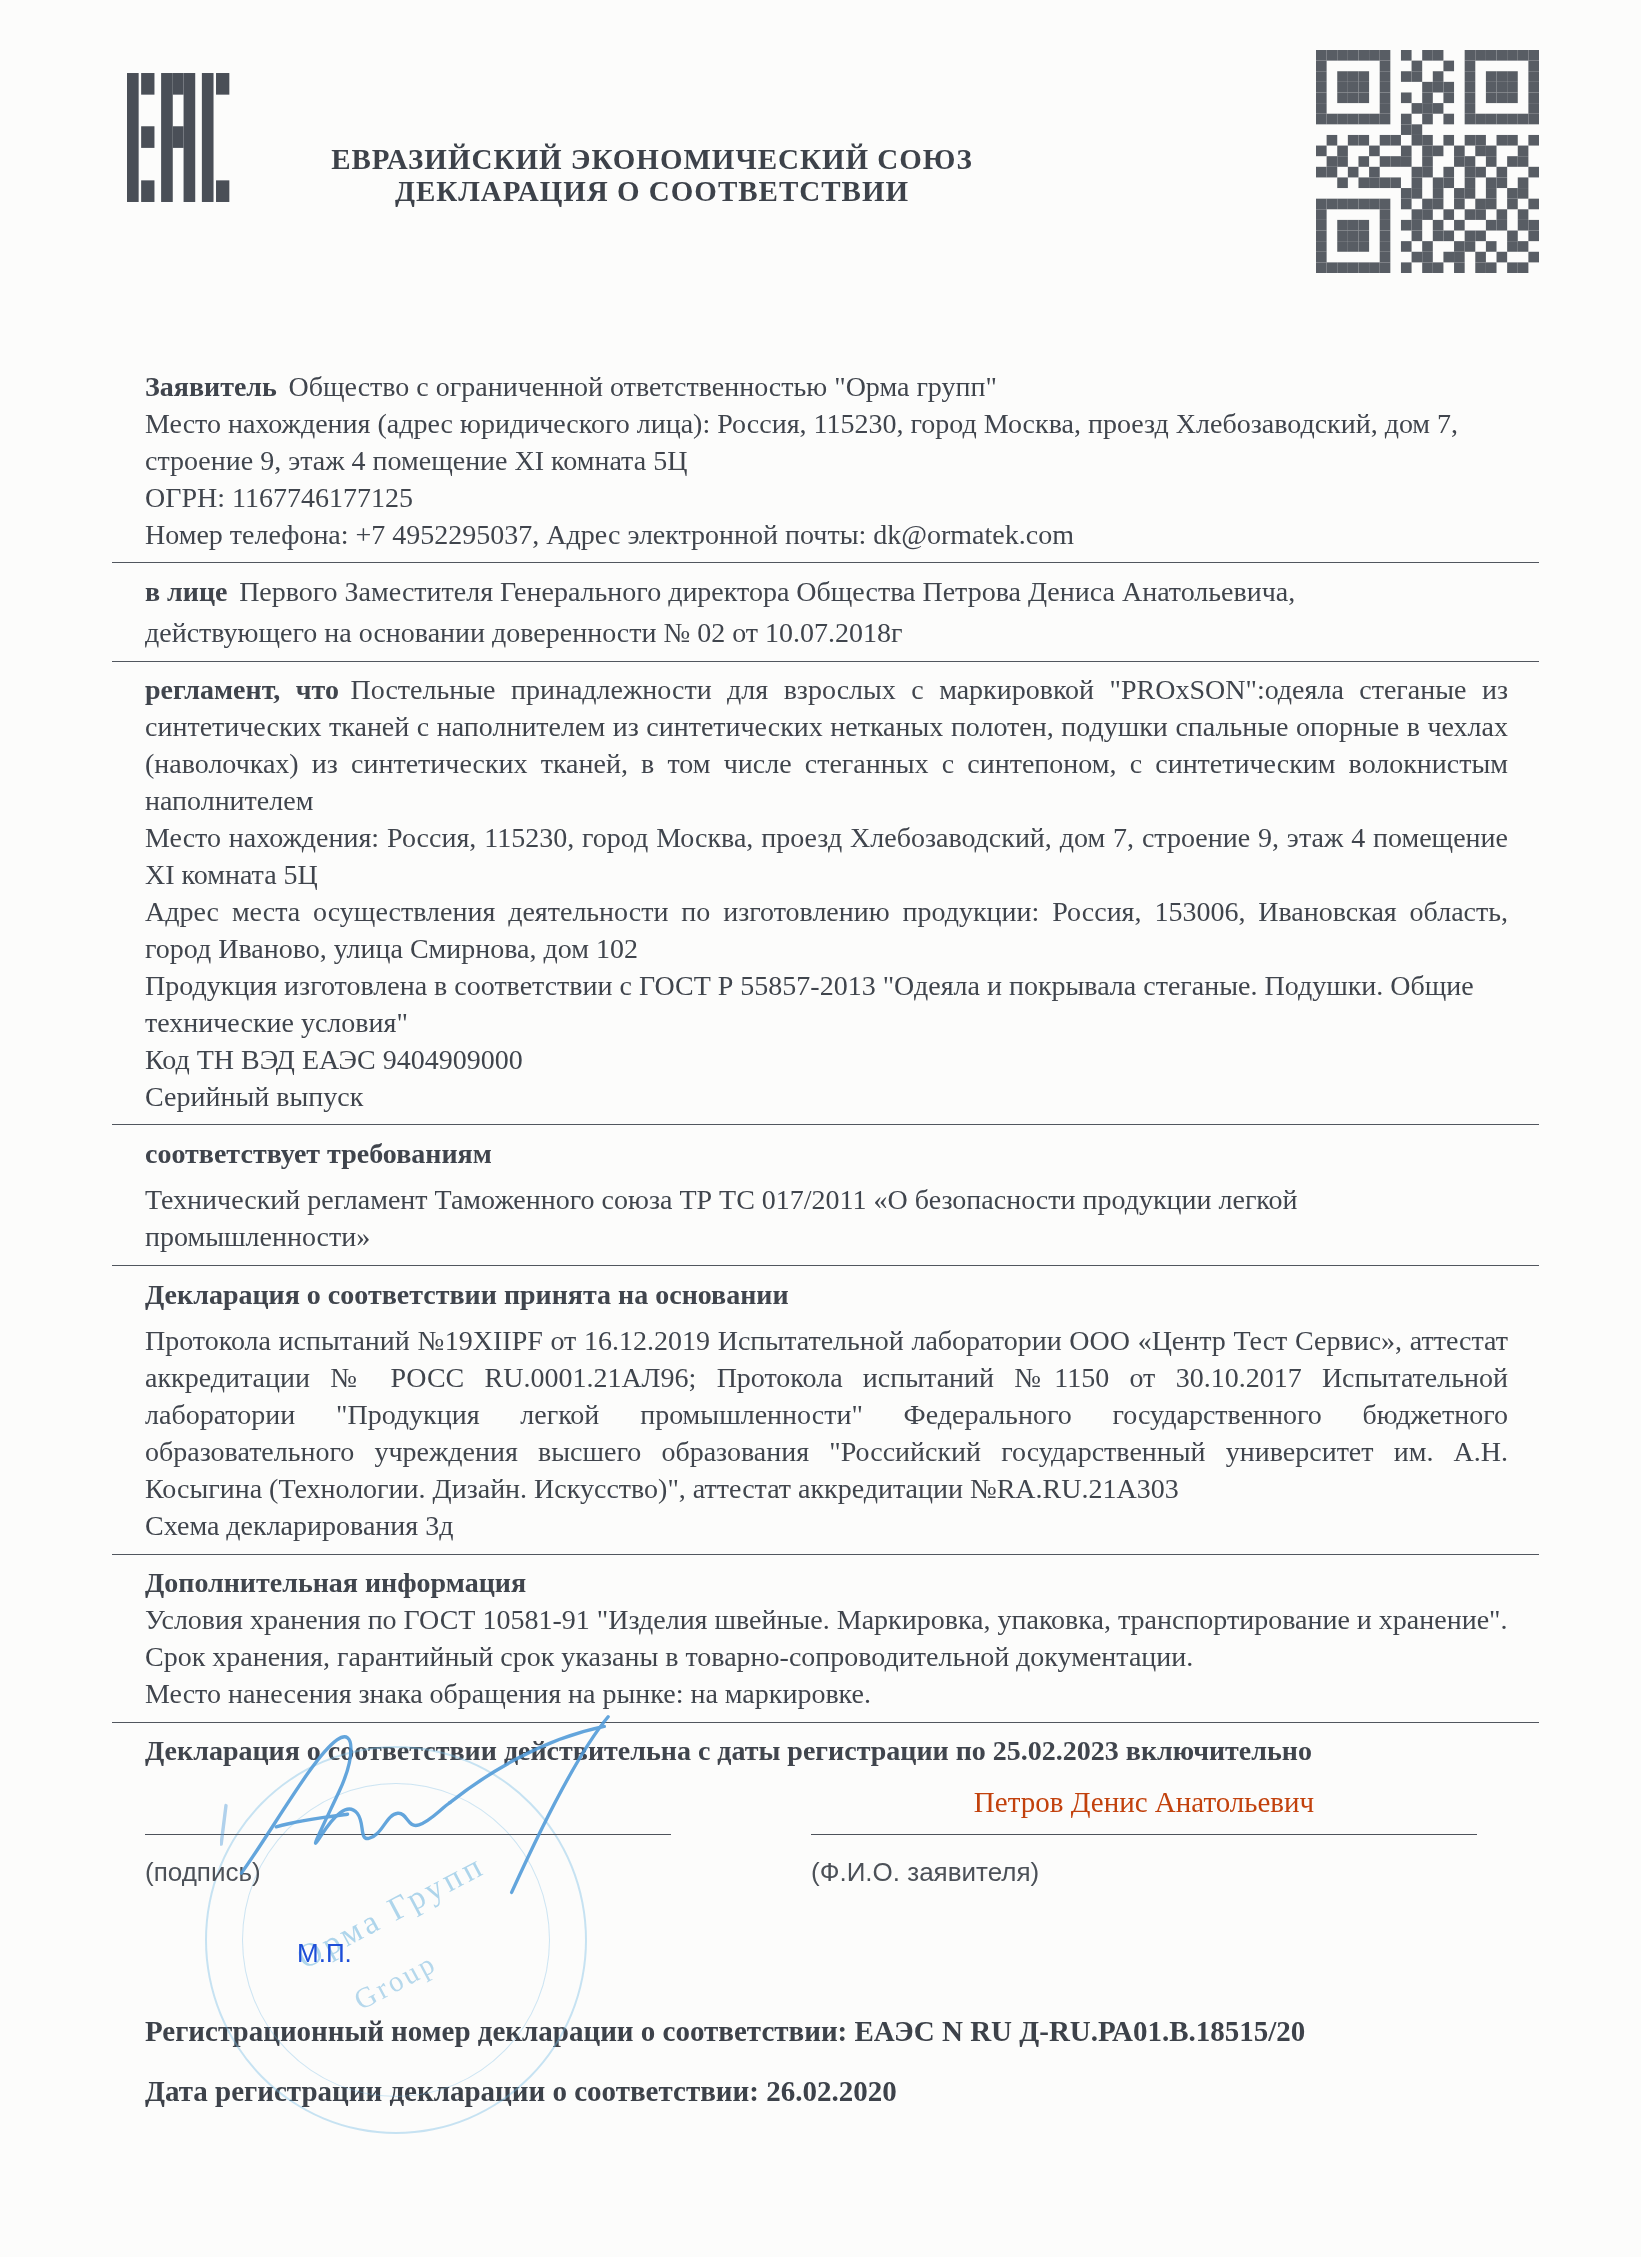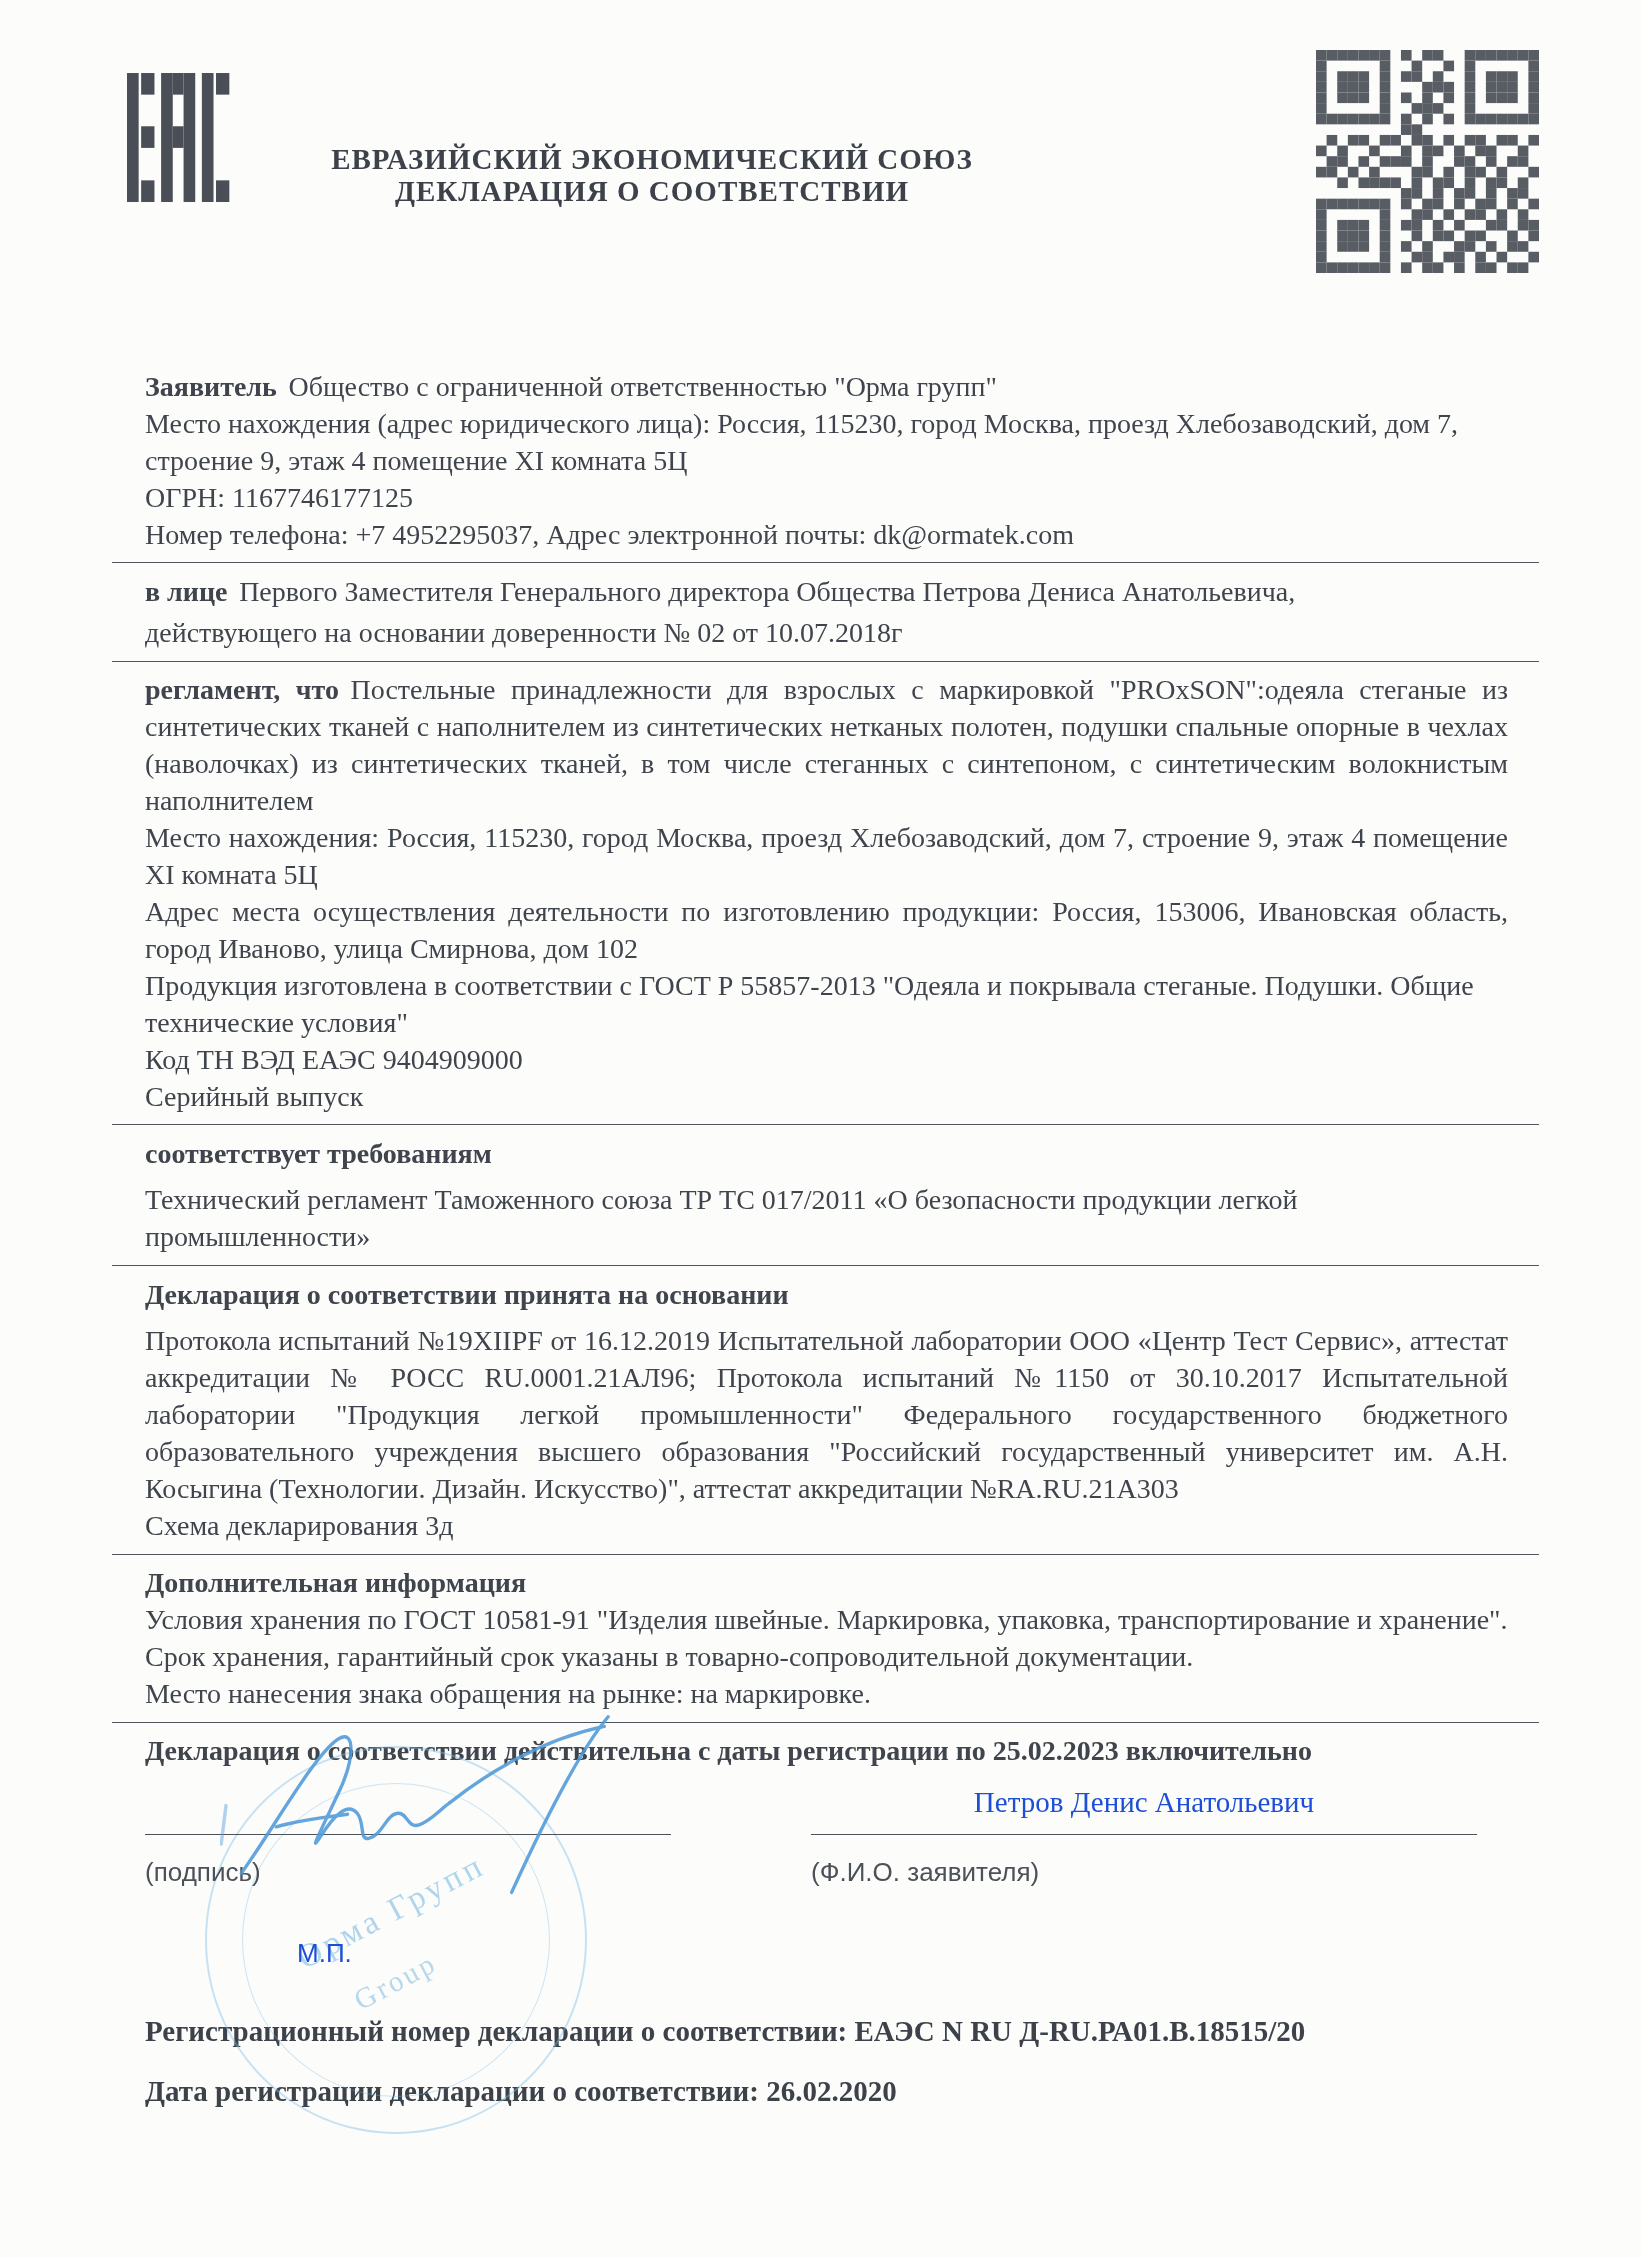--- a/index.html
+++ b/index.html
@@ -23,21 +23,21 @@
   .lbl{font-weight:bold;margin-right:11.6px;}
   .just{text-align:justify;}
   .rule{height:0;border-top:1.9px solid #51565e;margin:8.7px 0 10.6px -33px;width:calc(100% + 64px);}
   .gap-sm{margin-top:9.7px;}
   .gap-xs{margin-top:3.9px;}
   
   .sig-area{position:relative;z-index:4;display:flex;padding:0 164px 0 145px;margin-top:15.4px;
             font-size:28px;}
   .sig-col-left{width:526px;position:relative;}
   .sig-col-right{flex:1;margin-left:140px;}
-  .name-slot{height:46px;text-align:center;font-size:29px;color:#1d4ed8;}
+  .name-slot{height:46px;text-align:center;font-size:29px;color:#c2410c;}
   .sig-line{border-bottom:1.9px solid #4d525a;height:1.9px;}
   .sig-caption{
     text-align:left;margin-top:22px;color:#4c5158;
     font-family:"Liberation Sans","DejaVu Sans",sans-serif;font-size:26px;
   }
   .mp{
     position:relative;z-index:4;margin:50px 0 0 297px;color:#1d4ed8;
     font-family:"Liberation Sans","DejaVu Sans",sans-serif;font-size:26px;
   }
   

